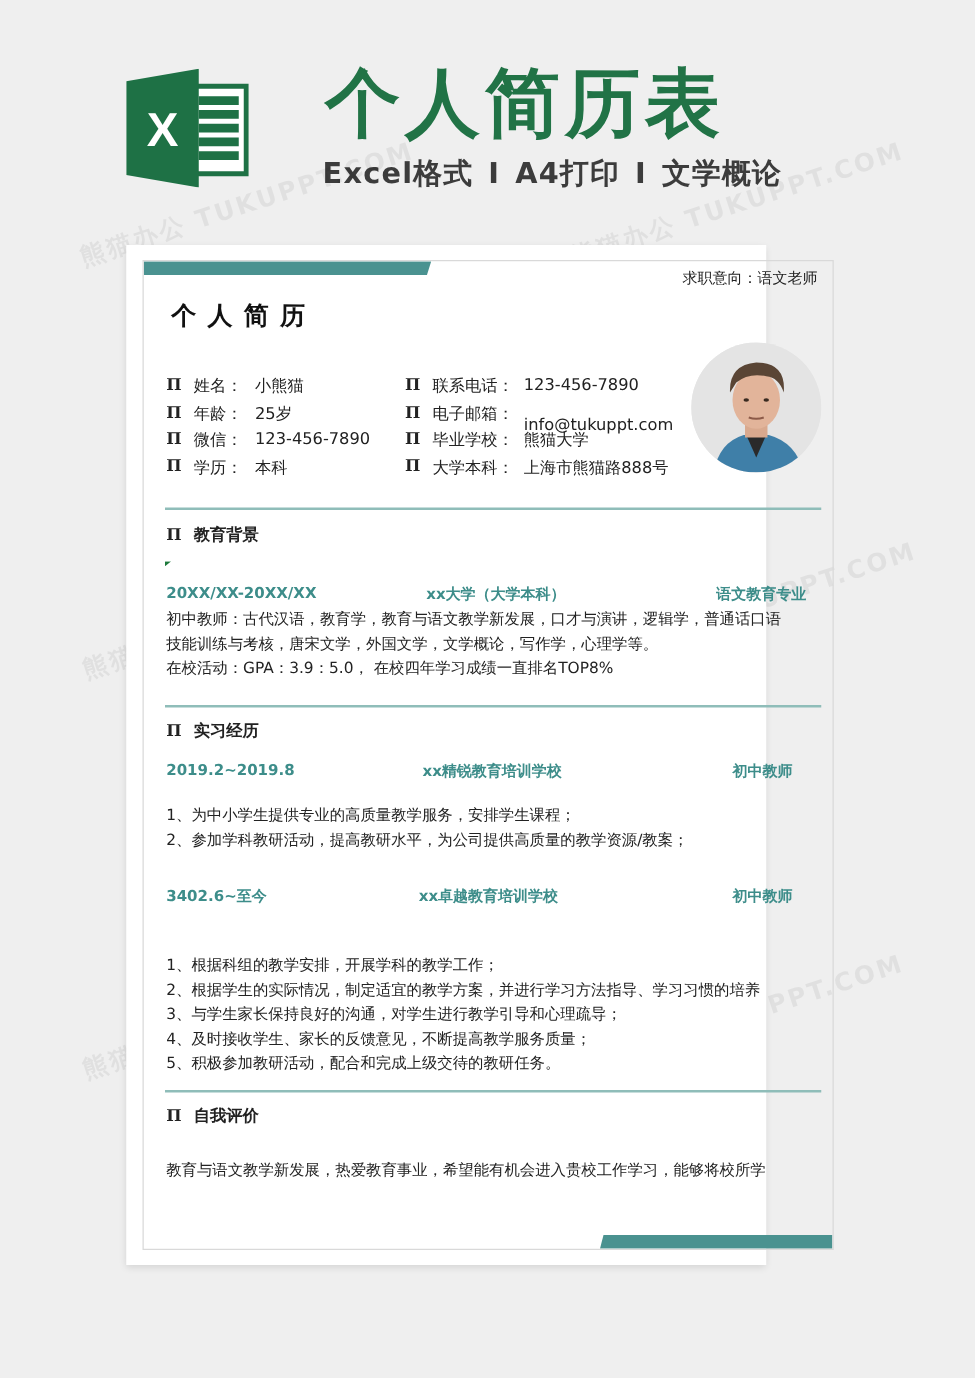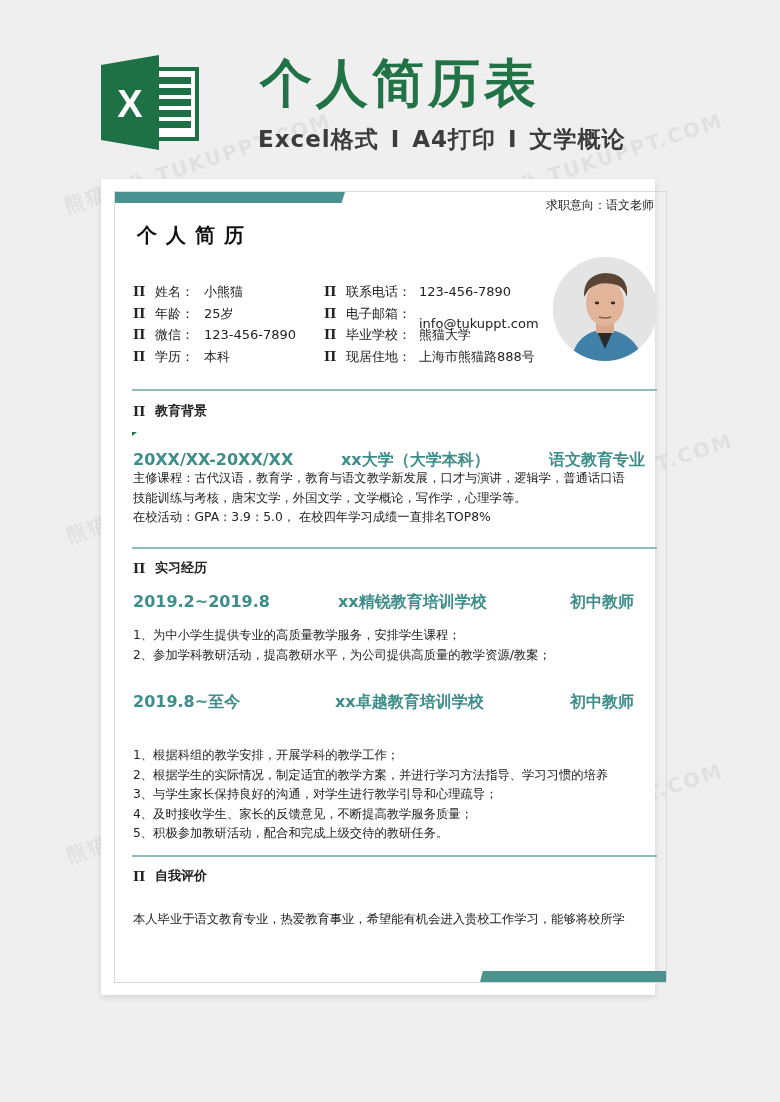--- a/index.html
+++ b/index.html
@@ -9,39 +9,39 @@
     font-family: "DejaVu Sans", "Liberation Sans", sans-serif;
     position: relative;
     color: #222;
   }
   
   .excel-logo {
     position: absolute; left: 101px; top: 55px; width: 98px; height: 95px;
   }
   .banner-title {
     position: absolute; left: 260px; top: 52px;
-    font-size: 52px; font-weight: bold; color: #217346;
+    font-size: 60px; font-weight: bold; color: #217346;
     letter-spacing: 4px; line-height: 62px;
   }
   .banner-sub {
     position: absolute; left: 258px; top: 122px;
     font-size: 23px; font-weight: bold; color: #3c3c3c;
     letter-spacing: 1px; line-height: 34px; white-space: nowrap;
   }
   .banner-sub .sep { margin: 0 12px; font-weight: bold; }
 
   .watermark {
     position: absolute; font-size: 20px; font-weight: bold;
     color: rgba(0,0,0,0.06); transform: rotate(-18deg);
     white-space: nowrap; letter-spacing: 2px; pointer-events: none;
   }
 
   
   .card {
-    position: absolute; left: 101px; top: 179px; width: 554px; height: 816px;
+    position: absolute; left: 101px; top: 196px; width: 512px; height: 816px;
     background: #fff; box-shadow: 0 2px 6px rgba(0,0,0,0.12);
   }
   .frame {
     position: absolute; left: 13px; top: 12px; width: 553px; height: 792px;
     border: 1px solid #d9d9d9;
   }
   .top-band {
     position: absolute; left: 0; top: 0; width: 230px; height: 11px;
     background: #4a9290;
     clip-path: polygon(0 0, 100% 0, 98.5% 100%, 0 100%);
@@ -85,21 +85,21 @@
   }
   .section-head .pi { width: 22px; }
 
   .tiny-mark {
     position: absolute; left: 17px; top: 240px; width: 5px; height: 4px;
     background: #1d7a3b; clip-path: polygon(0 0, 100% 0, 0 100%);
   }
 
   .entry-row {
     position: absolute; left: 18px; width: 512px; height: 18px;
-    font-size: 16px; font-weight: bold; color: #3d8d8a;
+    font-size: 12px; font-weight: bold; color: #3d8d8a;
   }
   .entry-row span { position: absolute; top: 0; white-space: nowrap; }
 
   .body-text {
     position: absolute; left: 18px; width: 520px;
     font-size: 12.3px; line-height: 19.5px; color: #222;
   }
   .body-text div { white-space: nowrap; }
 </style>
 </head>
@@ -166,21 +166,21 @@
       <span class="info-label">电子邮箱：</span>
       <span class="info-value" style="left:95px;margin-top:20px;">info@tukuppt.com</span>
     </div>
     <div class="info-row" style="left:209px;top:132px;">
       <span class="pi">Π</span>
       <span class="info-label">毕业学校：</span>
       <span class="info-value" style="left:95px;">熊猫大学</span>
     </div>
     <div class="info-row" style="left:209px;top:154px;">
       <span class="pi">Π</span>
-      <span class="info-label">现居住地：</span>
+      <span class="info-label">大学本科：</span>
       <span class="info-value" style="left:95px;">上海市熊猫路888号</span>
     </div>
 
     <div class="avatar">
       <svg width="104" height="104" viewBox="0 0 104 104">
         <rect width="104" height="104" fill="#e4e4e4"></rect>
         <path d="M18 104 Q22 80 42 74 L62 74 Q84 80 90 104 Z" fill="#3f7fa8"></path>
         <path d="M44 74 L52 92 L60 74 Z" fill="#2a2a2a"></path>
         <rect x="43" y="58" width="18" height="18" fill="#d9a98e"></rect>
         <ellipse cx="52" cy="46" rx="19" ry="23" fill="#e2b49a"></ellipse>
@@ -197,21 +197,21 @@
       <span class="pi">Π</span>
       <span>教育背景</span>
     </div>
     <div class="tiny-mark"></div>
     <div class="entry-row" style="top:258px;">
       <span style="left:0;">20XX/XX-20XX/XX</span>
       <span style="left:208px;">xx大学（大学本科）</span>
       <span style="right:0;">语文教育专业</span>
     </div>
     <div class="body-text" style="top:277px;">
-      <div>主修课程：古代汉语，教育学，教育与语文教学新发展，口才与演讲，逻辑学，普通话口语</div>
+      <div>初中教师：古代汉语，教育学，教育与语文教学新发展，口才与演讲，逻辑学，普通话口语</div>
       <div>技能训练与考核，唐宋文学，外国文学，文学概论，写作学，心理学等。</div>
       <div>在校活动：GPA：3.9：5.0， 在校四年学习成绩一直排名TOP8%</div>
     </div>
 
     <div class="divider" style="top:355px;"></div>
 
     <div class="section-head" style="top:367px;">
       <span class="pi">Π</span>
       <span>实习经历</span>
     </div>
@@ -219,37 +219,37 @@
       <span style="left:0;">2019.2~2019.8</span>
       <span style="left:205px;">xx精锐教育培训学校</span>
       <span style="right:11px;">初中教师</span>
     </div>
     <div class="body-text" style="top:434px;">
       <div>1、为中小学生提供专业的高质量教学服务，安排学生课程；</div>
       <div>2、参加学科教研活动，提高教研水平，为公司提供高质量的教学资源/教案；</div>
     </div>
 
     <div class="entry-row" style="top:500px;">
-      <span style="left:0;">2019.8~至今</span>
+      <span style="left:0;">3402.6~至今</span>
       <span style="left:202px;">xx卓越教育培训学校</span>
       <span style="right:11px;">初中教师</span>
     </div>
     <div class="body-text" style="top:533px;margin-top:21px;">
       <div>1、根据科组的教学安排，开展学科的教学工作；</div>
       <div>2、根据学生的实际情况，制定适宜的教学方案，并进行学习方法指导、学习习惯的培养</div>
       <div>3、与学生家长保持良好的沟通，对学生进行教学引导和心理疏导；</div>
       <div>4、及时接收学生、家长的反馈意见，不断提高教学服务质量；</div>
       <div>5、积极参加教研活动，配合和完成上级交待的教研任务。</div>
     </div>
 
     <div class="divider" style="top:663px;"></div>
 
     <div class="section-head" style="top:675px;">
       <span class="pi">Π</span>
       <span>自我评价</span>
     </div>
     <div class="body-text" style="top:718px;">
-      <div>本人毕业于语文教育专业，热爱教育事业，希望能有机会进入贵校工作学习，能够将校所学</div>
+      <div>教育与语文教学新发展，热爱教育事业，希望能有机会进入贵校工作学习，能够将校所学</div>
     </div>
 
     <div class="bottom-band"></div>
   </div>
 </div>
 
 </body></html>

